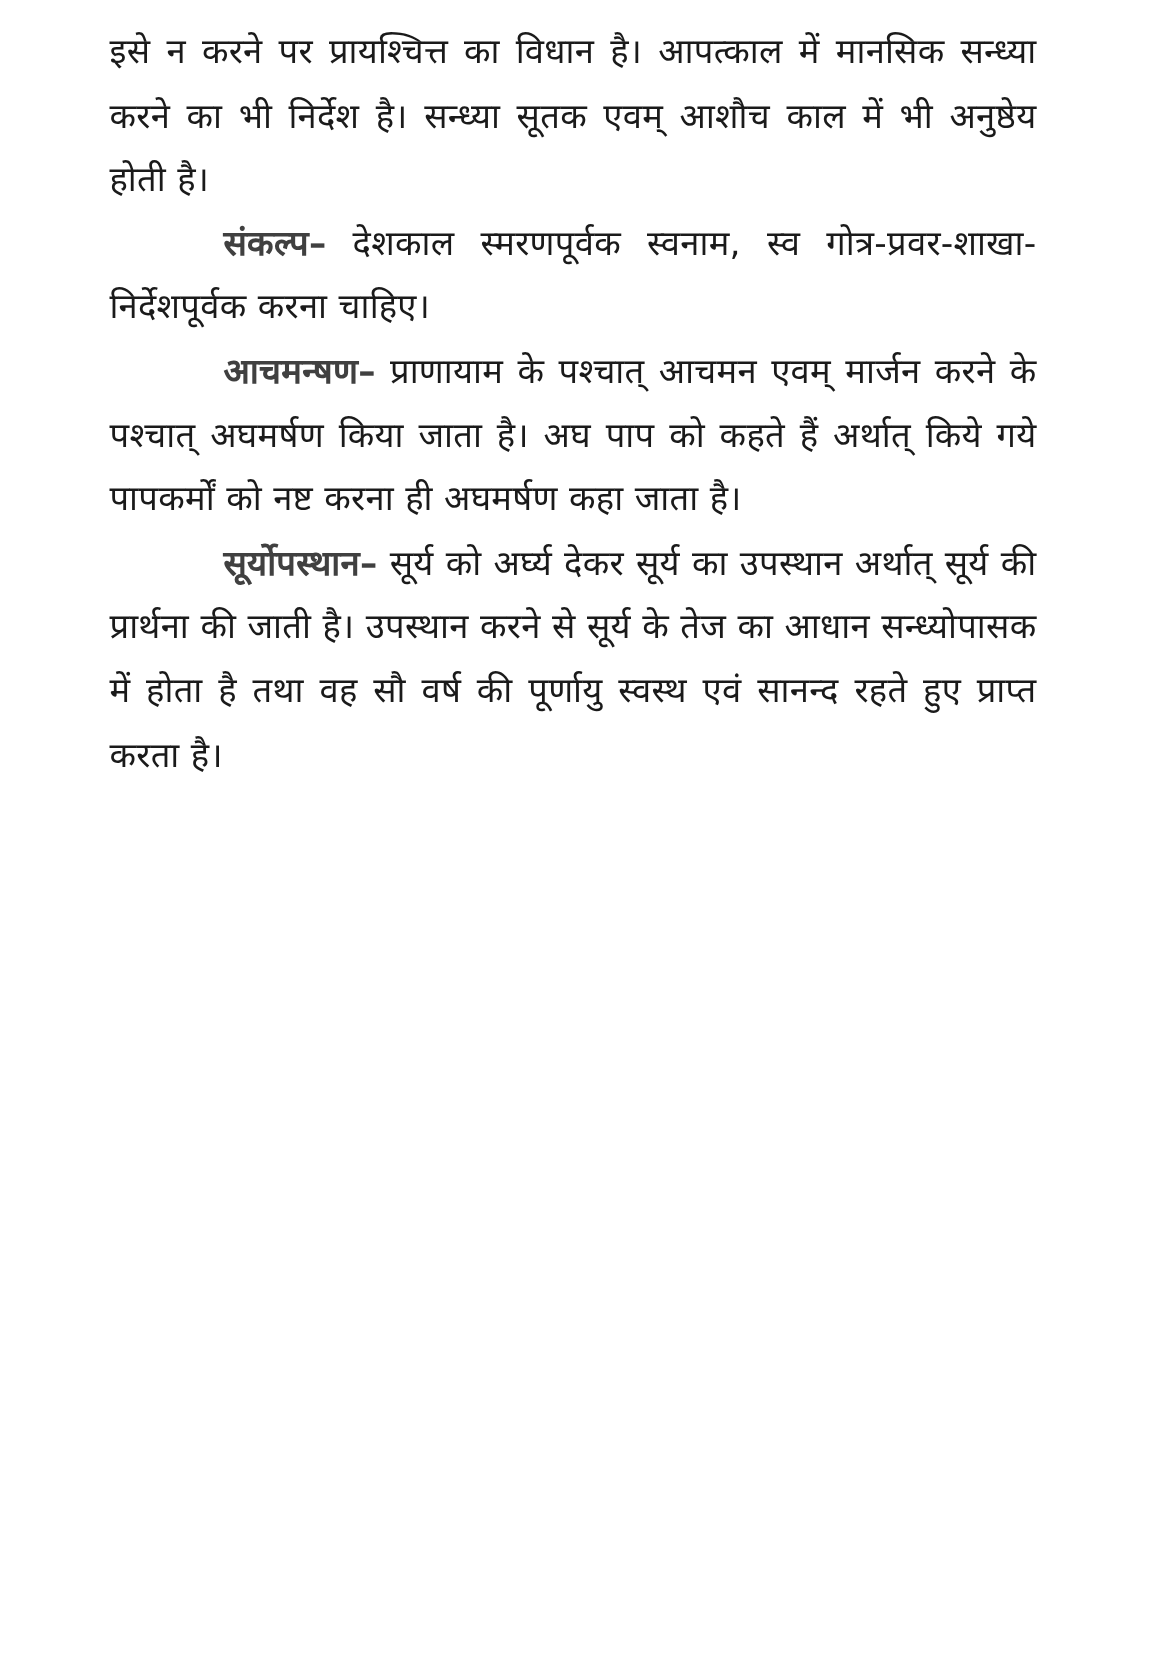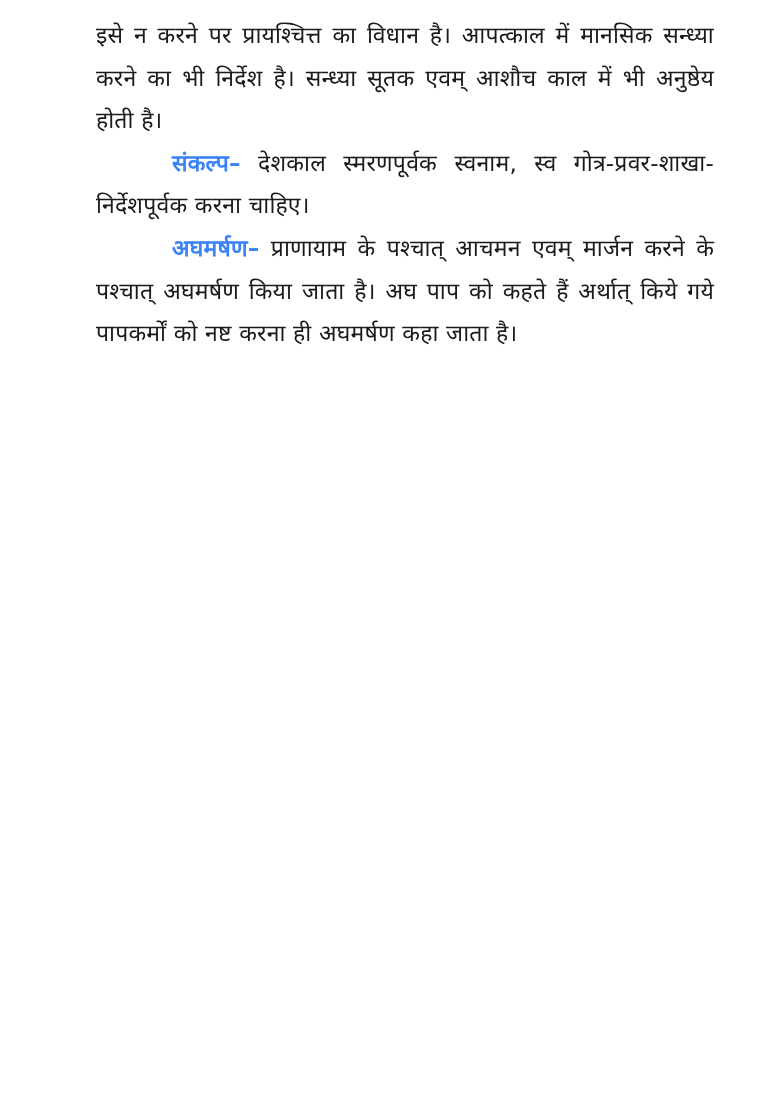--- a/index.html
+++ b/index.html
@@ -8,59 +8,62 @@
     background: #ffffff;
   }
   body {
     width: 780px;
     height: 1108px;
     overflow: hidden;
     position: relative;
   }
   .page {
     position: absolute;
-    left: 96px;
+    left: 73px;
     top: 14px;
     width: 618px;
     font-family: "DejaVu Sans", "Liberation Sans", sans-serif;
     color: #1a1a1a;
     font-size: 23px;
     line-height: 42.6px;
     text-align: justify;
     letter-spacing: 0.2px;
   }
   .para {
     margin: 0;
     padding: 0;
     text-align: justify;
     text-align-last: left;
   }
   .para.indent {
     text-indent: 76px;
   }
   .term {
     font-weight: bold;
-    color: #3b82f6;
+    color: #404040;
   }
 </style>
 </head>
 <body>
 
 <div class="page">
 
   <p class="para">
     <span>इसे न करने पर प्रायश्चित्त का विधान है। आपत्काल में मानसिक सन्ध्या करने का भी निर्देश है। सन्ध्या सूतक एवम् आशौच काल में भी अनुष्ठेय होती है।</span>
   </p>
 
 
   <p class="para indent">
     <span class="term">संकल्प–</span><span> देशकाल स्मरणपूर्वक स्वनाम, स्व गोत्र-प्रवर-शाखा-निर्देशपूर्वक करना चाहिए।</span>
   </p>
 
 
   <p class="para indent">
-    <span class="term">अघमर्षण–</span><span> प्राणायाम के पश्चात् आचमन एवम् मार्जन करने के पश्चात् अघमर्षण किया जाता है। अघ पाप को कहते हैं अर्थात् किये गये पापकर्मों को नष्ट करना ही अघमर्षण कहा जाता है।</span>
+    <span class="term">आचमन्षण–</span><span> प्राणायाम के पश्चात् आचमन एवम् मार्जन करने के पश्चात् अघमर्षण किया जाता है। अघ पाप को कहते हैं अर्थात् किये गये पापकर्मों को नष्ट करना ही अघमर्षण कहा जाता है।</span>
   </p>
 
 
+  <p class="para indent">
+    <span class="term">सूर्योपस्थान–</span><span> सूर्य को अर्घ्य देकर सूर्य का उपस्थान अर्थात् सूर्य की प्रार्थना की जाती है। उपस्थान करने से सूर्य के तेज का आधान सन्ध्योपासक में होता है तथा वह सौ वर्ष की पूर्णायु स्वस्थ एवं सानन्द रहते हुए प्राप्त करता है।</span>
+  </p>
 
 
 </div>
 
 </body></html>

